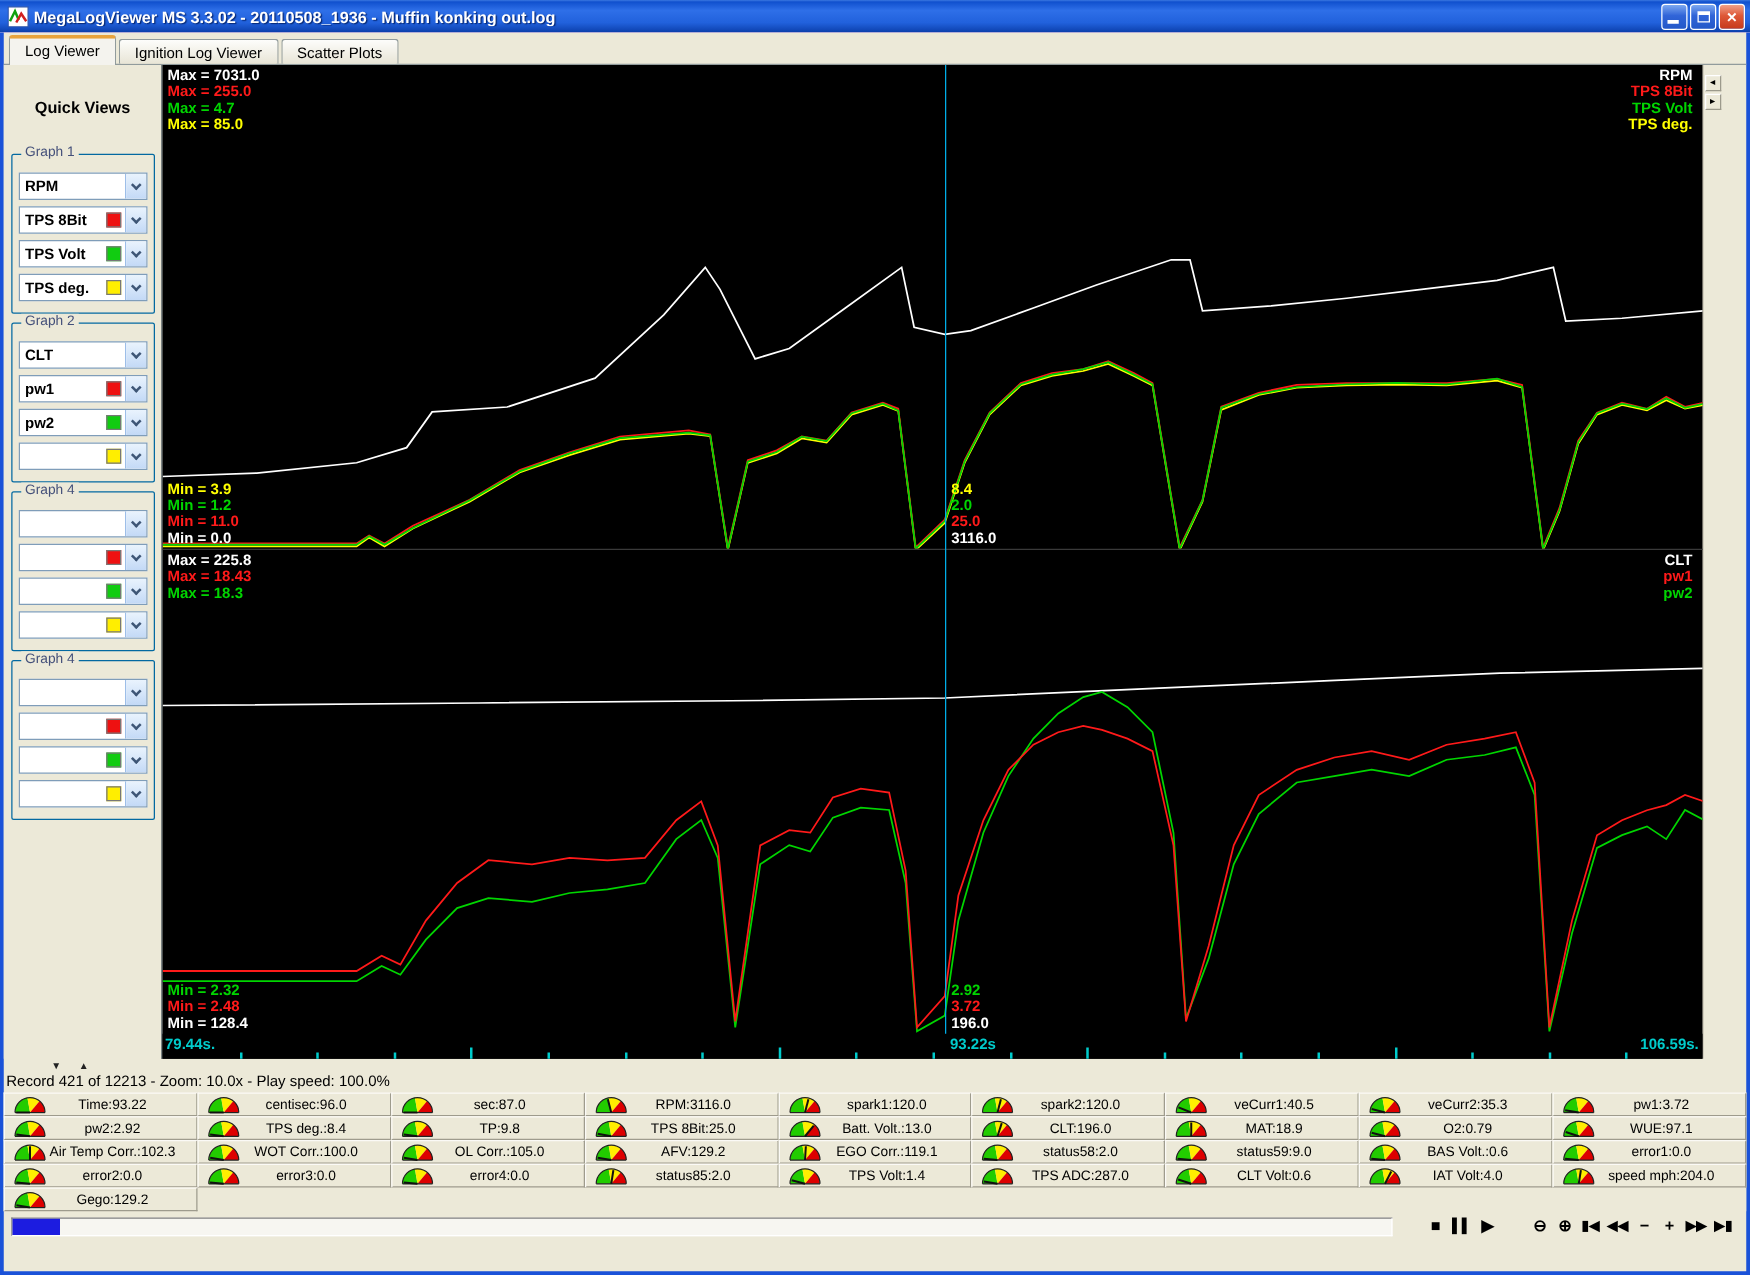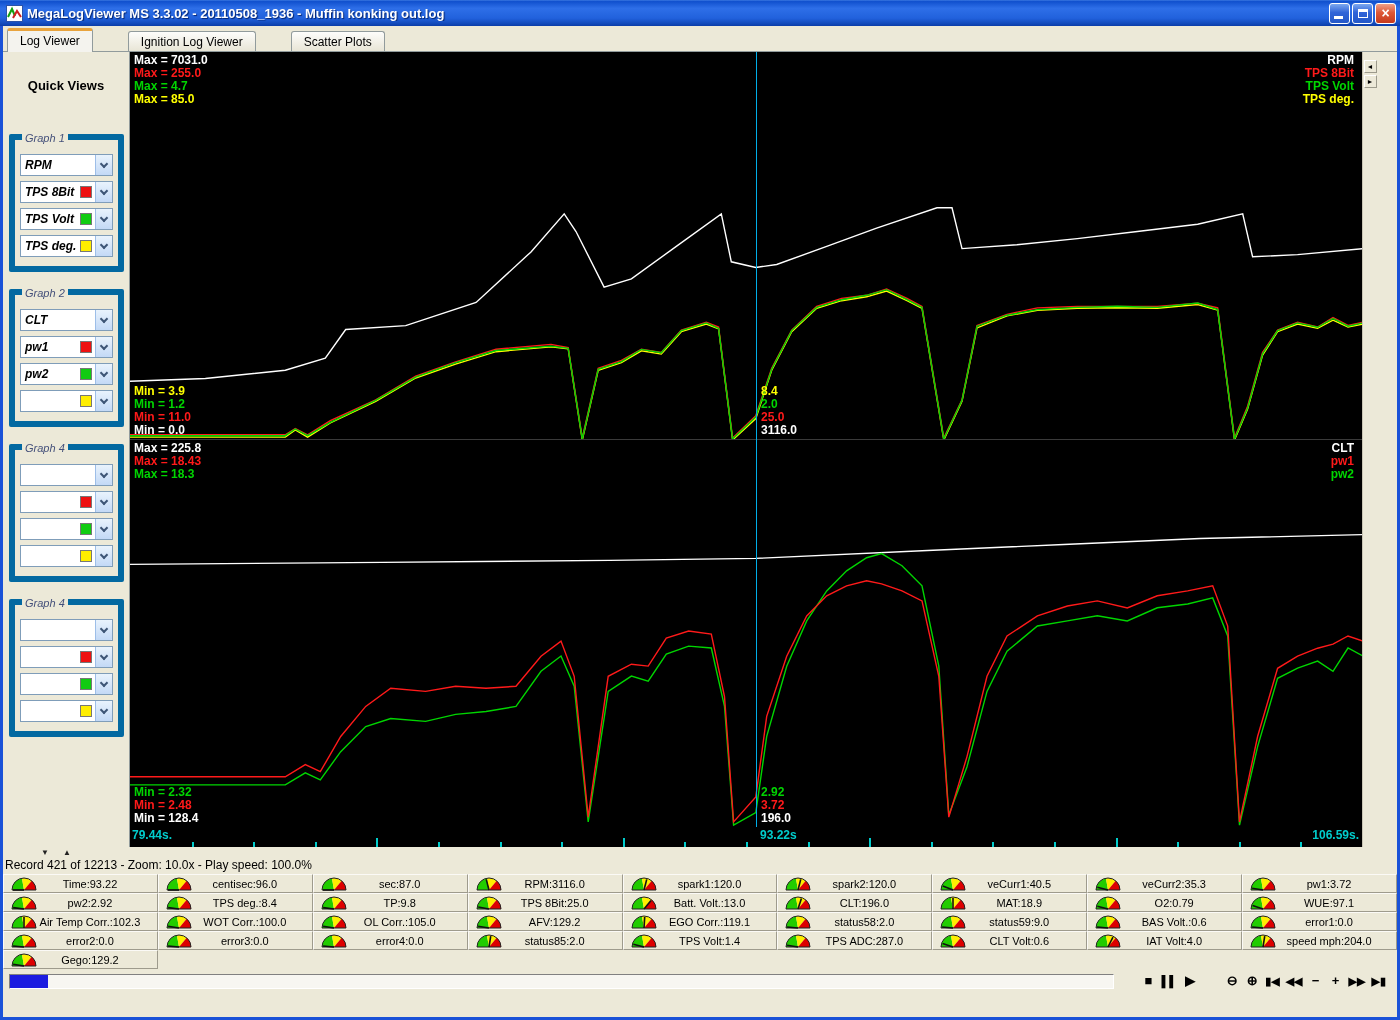--- a/index.html
+++ b/index.html
@@ -18,29 +18,29 @@
   .glyph-max{width:10px;height:9px;border:1px solid #fff;border-top:3px solid #fff;}
   .glyph-close{color:#fff;font-weight:bold;font-size:14px;line-height:14px;}
   
   .frame{flex:1;border-left:3px solid #1A52D8;border-right:3px solid #1A52D8;border-bottom:3px solid #1A52D8;
     display:flex;flex-direction:column;background:#ECE9D8;}
   
   .menubar{height:24px;display:flex;align-items:center;padding-left:4px;font-size:12px;border-bottom:1px solid #D8D4C4;}
   .menu-item{padding:3px 9px;color:#000;cursor:default;}
   .menu-item u{text-decoration:underline;}
   
-  .tabbar{height:26px;display:flex;align-items:flex-end;padding-left:4px;border-bottom:1px solid #919B9C;gap:33px;}
+  .tabbar{height:26px;display:flex;align-items:flex-end;padding-left:4px;border-bottom:1px solid #919B9C;}
   .tab{font-size:12px;padding:3px 12px 4px;margin-right:2px;border:1px solid #919B9C;border-bottom:none;
     border-radius:3px 3px 0 0;background:linear-gradient(180deg,#FDFDFB,#E8E5D6);height:20px;color:#000;}
   .tab.active{height:24px;background:#F4F3EE;border-top:3px solid #E8A33D;margin-bottom:-1px;font-weight:normal;}
   
   .main{height:795px;display:flex;}
   .sidebar{width:126px;flex:none;display:flex;flex-direction:column;background:#ECE9D8;padding-top:26px;}
   .qv-title{text-align:center;font-weight:bold;font-size:13px;margin-bottom:24px;}
-  .group{border:6px solid #0369a1;border-radius:2px;margin:17px 5px 7px 6px;position:relative;padding:9px 4px 4px;font-style:italic;}
+  .group{border:1px solid #0369a1;border-radius:2px;margin:6px 5px 7px 6px;position:relative;padding:9px 4px 4px;}
   .group-label{position:absolute;top:-8px;left:7px;background:#ECE9D8;padding:0 3px;font-size:11px;color:#44507A;}
   .slot{height:22px;background:#fff;border:1px solid #7F9DB9;display:flex;align-items:center;margin:5px 1px;}
   .slot-text{flex:1;font-size:12px;font-weight:bold;padding-left:4px;white-space:nowrap;overflow:hidden;}
   .chip{width:12px;height:12px;border:1px solid #777;margin-right:3px;flex:none;}
   .combo-btn{width:17px;height:20px;flex:none;border-left:1px solid #9DBEE8;border-radius:0 1px 1px 0;
     background:linear-gradient(180deg,#E9F3FD,#C3D9F6);display:flex;align-items:center;justify-content:center;}
   .chev{width:6px;height:6px;border-right:2px solid #3E5676;border-bottom:2px solid #3E5676;transform:rotate(45deg);margin-top:-3px;}
   
   .plotwrap{width:1233px;flex:none;position:relative;background:#000;border-left:1px solid #919B9C;}
   .graph{position:relative;overflow:hidden;}

